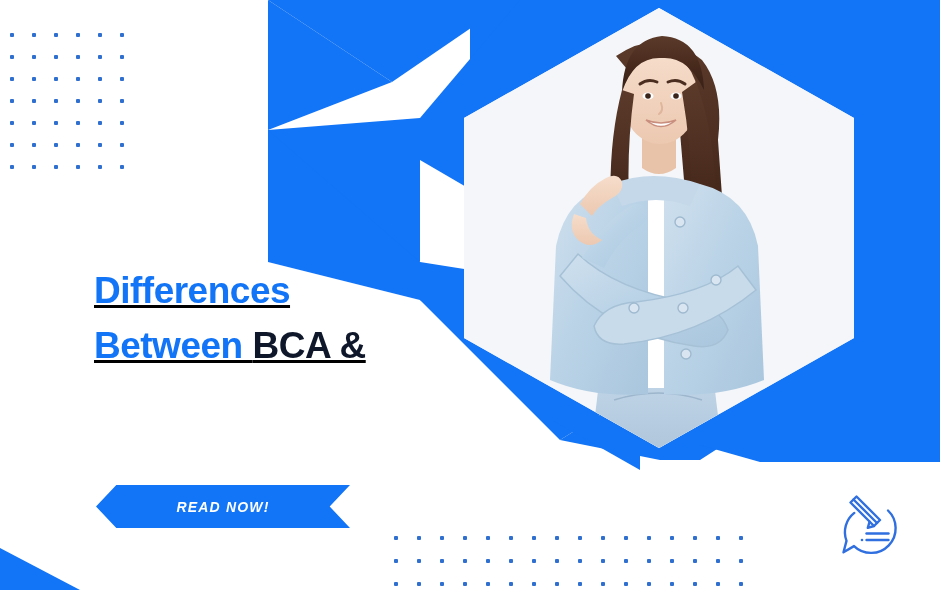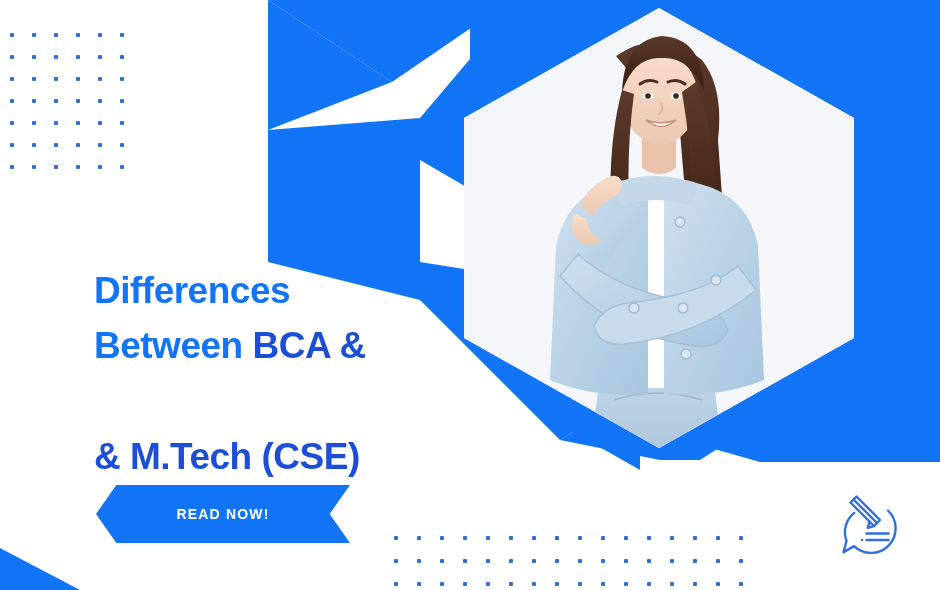--- a/index.html
+++ b/index.html
@@ -62,43 +62,45 @@
   
   .headline {
     position: absolute;
     left: 94px;
     top: 238px;
     width: 400px;
     font-size: 37px;
     line-height: 1.5;
     font-weight: bold;
     letter-spacing: -0.5px;
+    text-decoration: underline;
   }
   .headline .seg-blue { color: #1274f6; }
-  .headline .seg-red  { color: #1d4ed8; text-align: right; }
+  .headline .seg-red  { color: #0f172a; text-align: right; }
 
   
   .cta-button {
     position: absolute;
     left: 96px;
     top: 485px;
     width: 254px;
-    height: 58px;
+    height: 43px;
     background: #1274f6;
     clip-path: polygon(8% 0%, 100% 0%, 92% 50%, 100% 100%, 8% 100%, 0% 50%);
     color: #ffffff;
     font-size: 14px;
     font-weight: bold;
     letter-spacing: 1.2px;
     display: flex;
     align-items: center;
     justify-content: center;
     border: none;
     cursor: pointer;
     font-family: "Liberation Sans", sans-serif;
+    font-style: italic;
   }
 
   
   .brand-icon {
     position: absolute;
     left: 828px;
     top: 492px;
     width: 84px;
     height: 78px;
   }
@@ -202,21 +204,20 @@
       <circle cx="222" cy="346" r="5" fill="#d9e6f1" stroke="#9fb9cf" stroke-width="1.4"></circle>
       <circle cx="252" cy="272" r="5" fill="#d9e6f1" stroke="#9fb9cf" stroke-width="1.4"></circle>
       <circle cx="170" cy="300" r="5" fill="#d9e6f1" stroke="#9fb9cf" stroke-width="1.4"></circle>
     </svg>
   </div>
 
   <h1 class="headline">
     <span class="seg-blue">Differences</span><br>
     <span class="seg-blue">Between </span><span class="seg-red">BCA &amp;</span><br>
     <br>
-    <span class="seg-red">&amp; M.Tech (CSE)</span>
   </h1>
 
   <button class="cta-button">READ NOW!</button>
 
   <div class="dot-grid" id="dots-top-left">
       <span class="dot" style="left: 10px; top: 33px; background: rgb(47, 111, 208);"></span>
       <span class="dot" style="left: 32px; top: 33px; background: rgb(47, 111, 208);"></span>
       <span class="dot" style="left: 54px; top: 33px; background: rgb(47, 111, 208);"></span>
       <span class="dot" style="left: 76px; top: 33px; background: rgb(47, 111, 208);"></span>
       <span class="dot" style="left: 98px; top: 33px; background: rgb(47, 111, 208);"></span>

